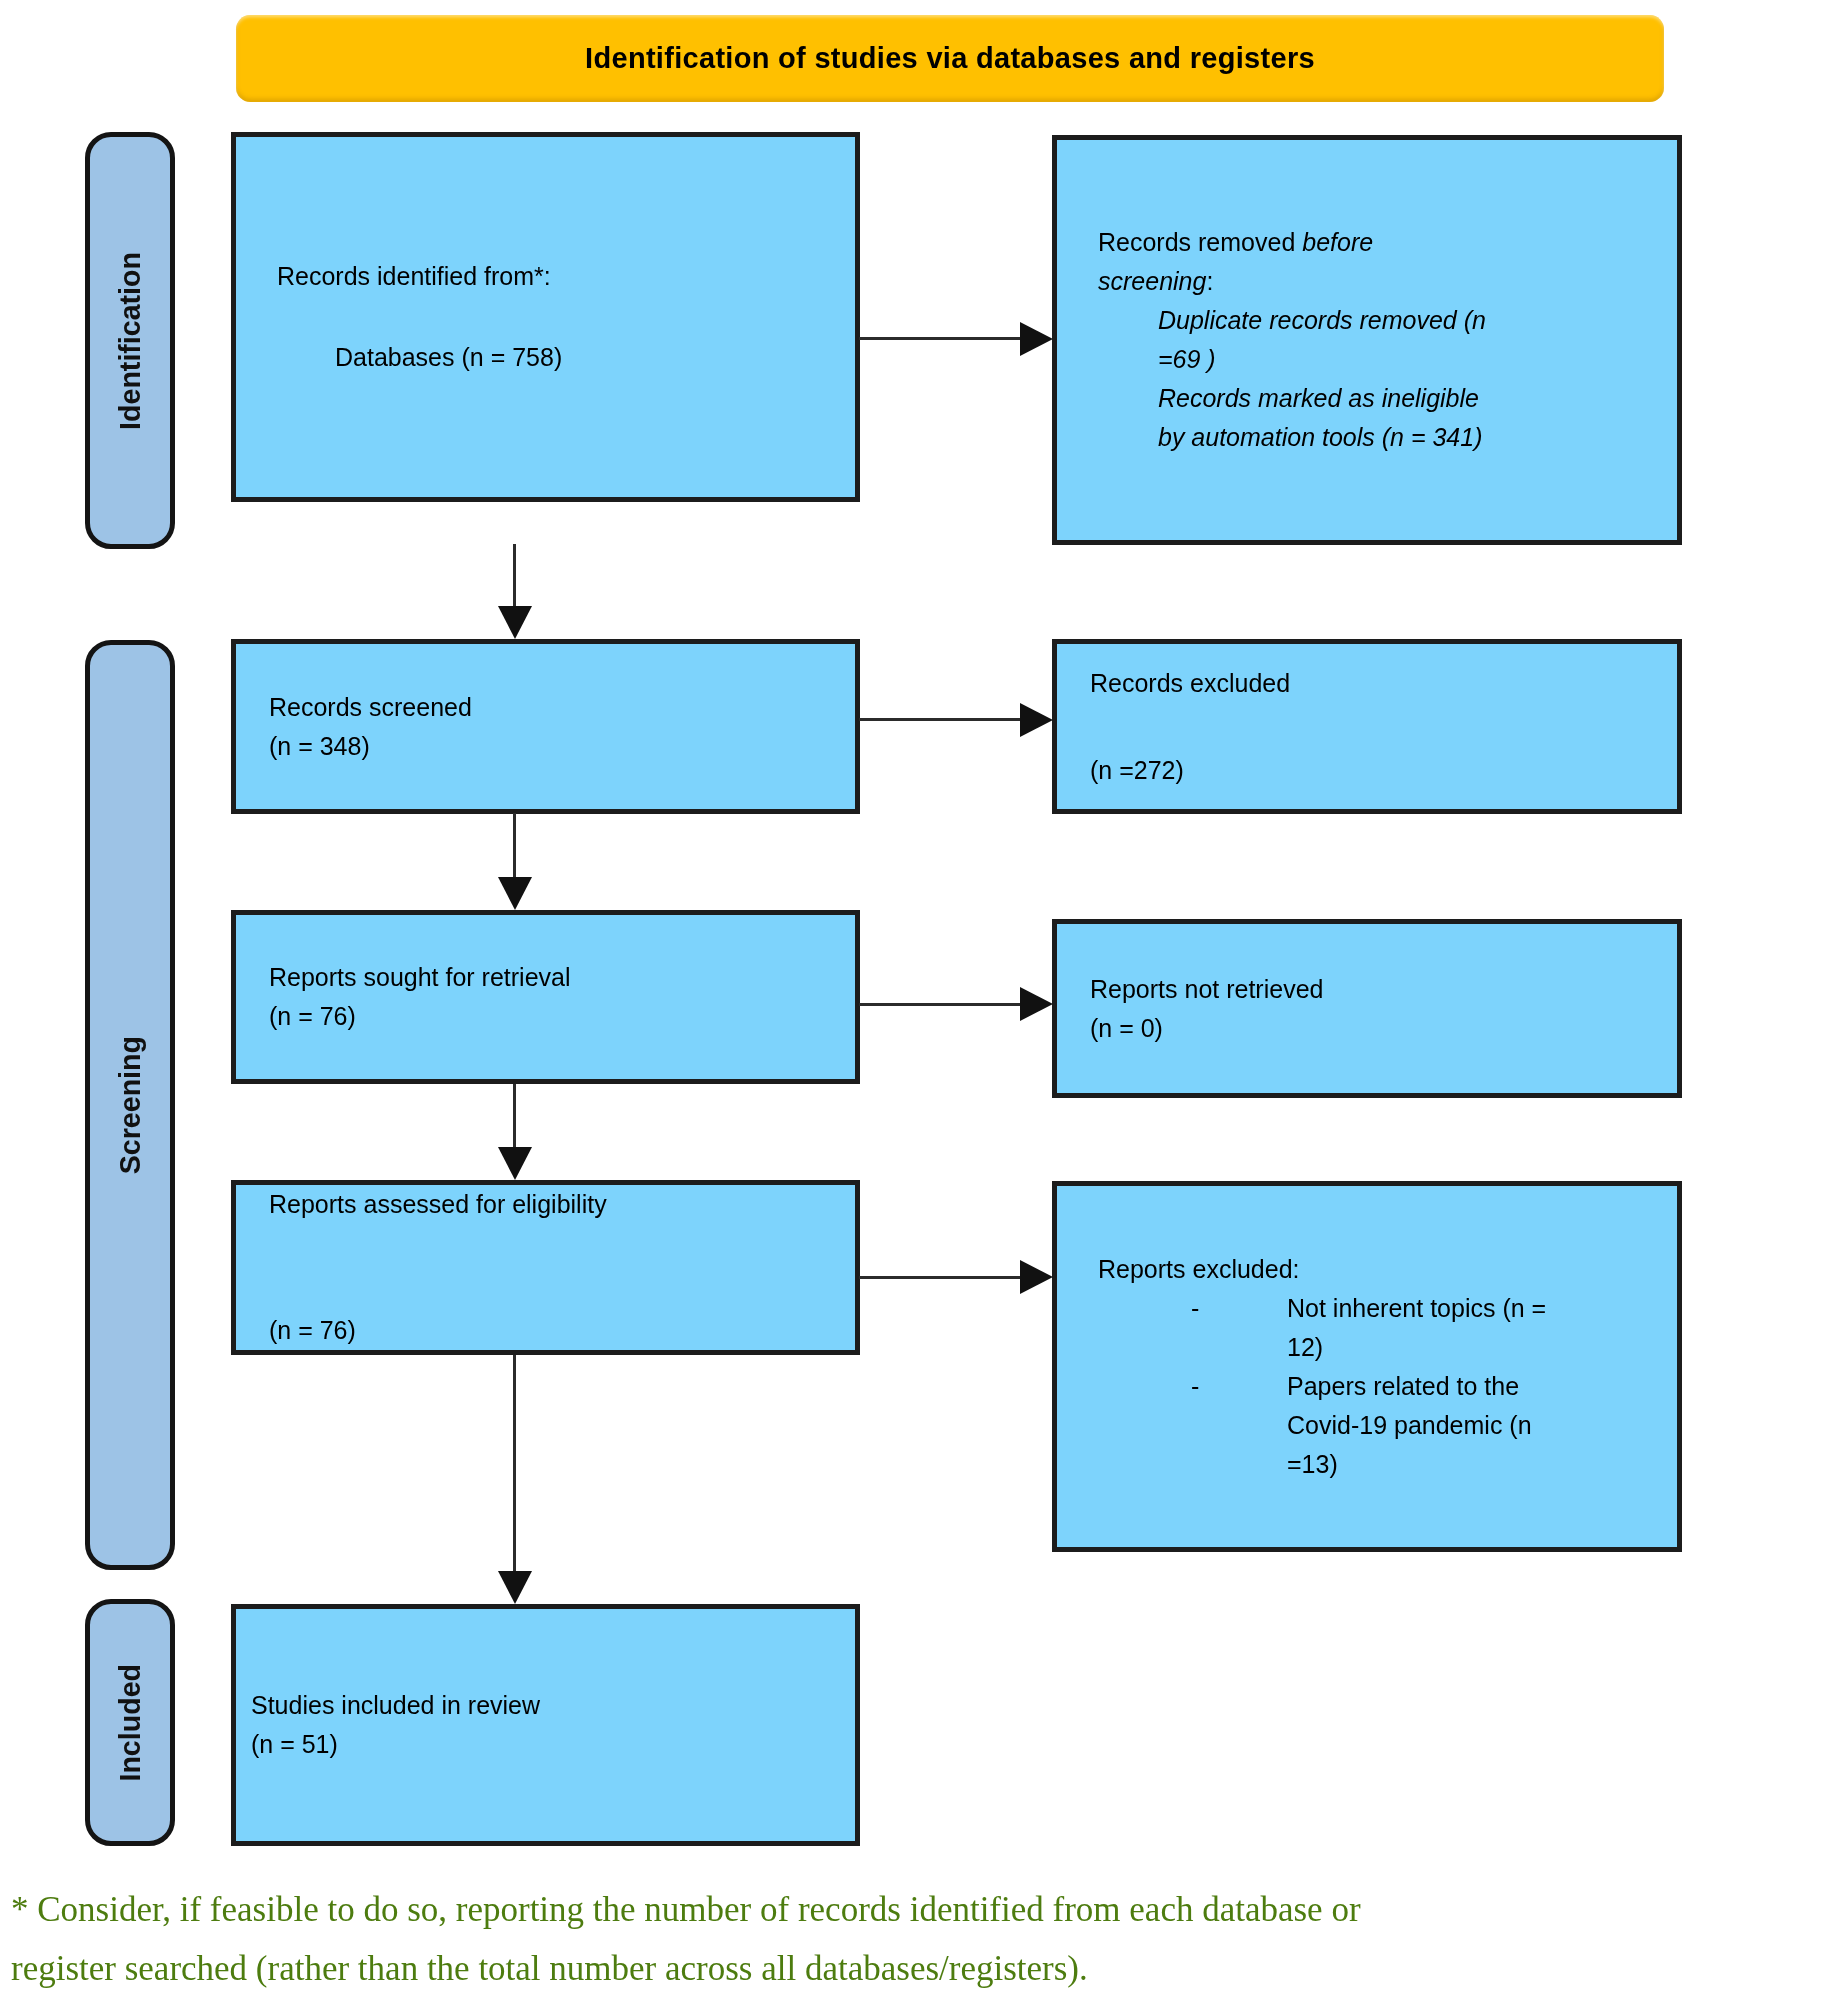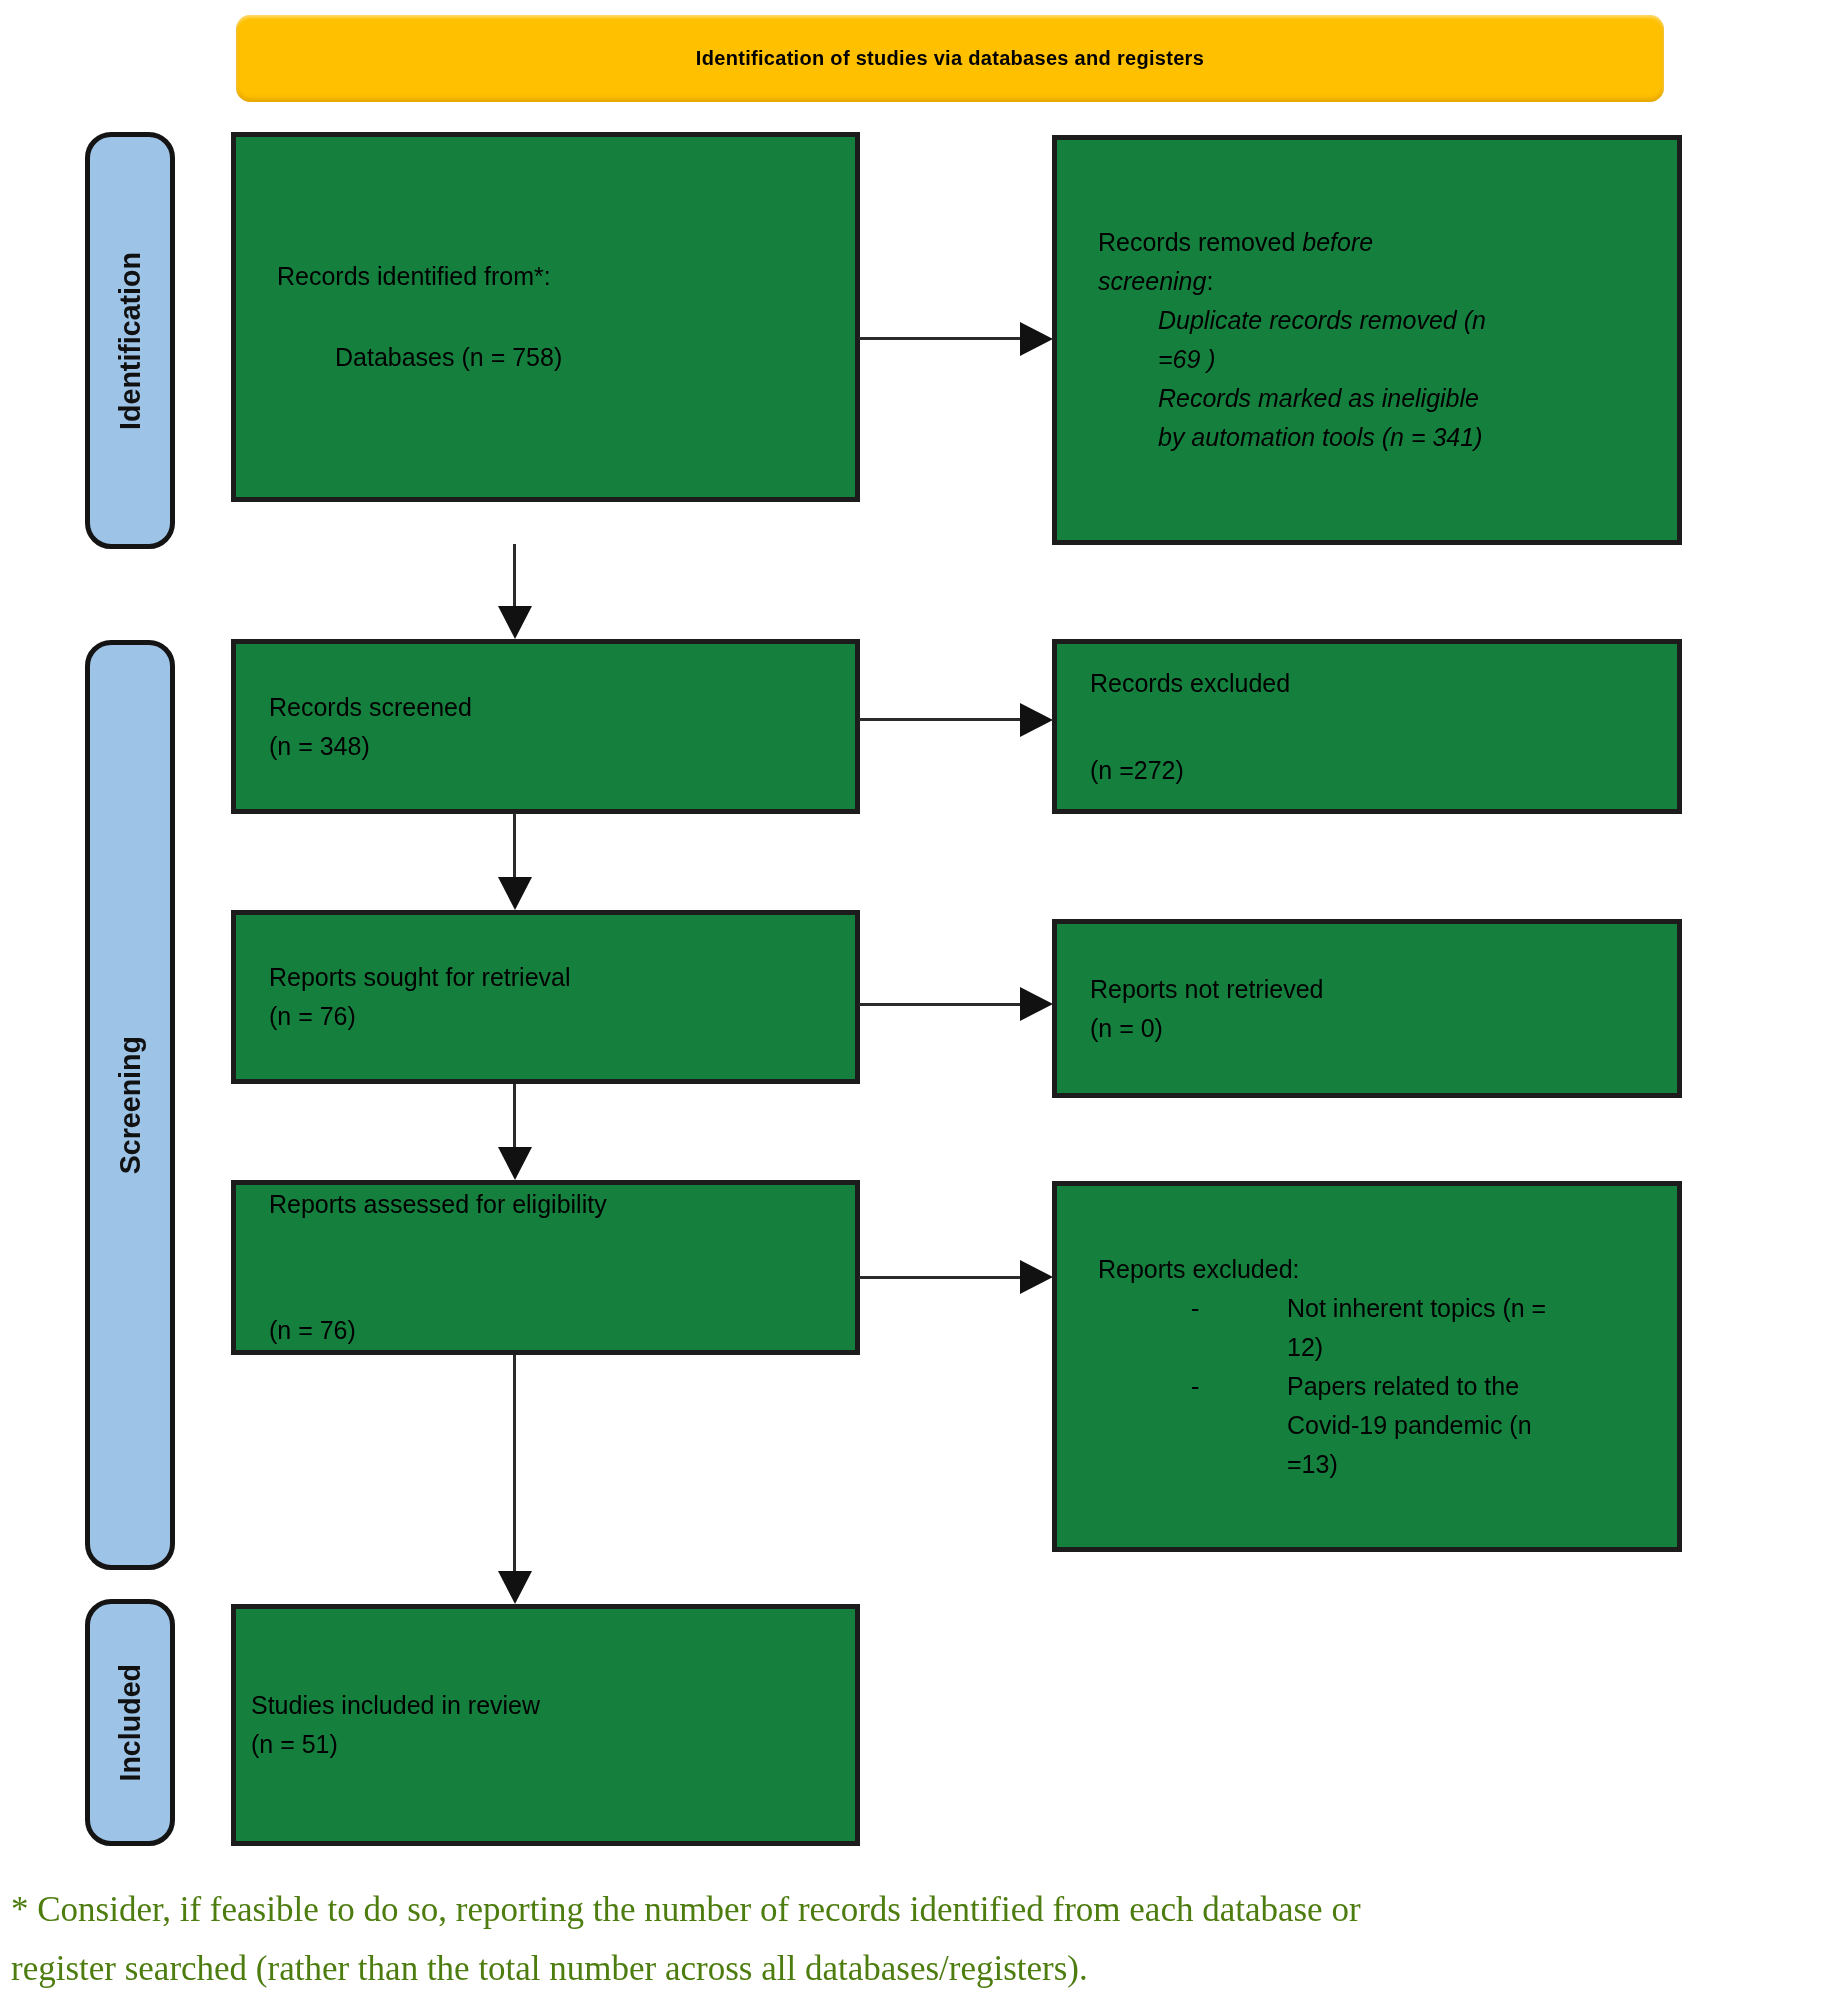--- a/index.html
+++ b/index.html
@@ -8,39 +8,39 @@
     font-family:"Liberation Sans", sans-serif; color:#000;
   }
 
   
   .banner {
     position:absolute; left:236px; top:15.4px; width:1428px; height:87px;
     background:#FFC000; border-radius:14.3px;
     display:flex; align-items:center; justify-content:center;
     box-shadow: inset 0 2.2px 3.3px rgba(255,255,255,.45), inset 0 -3.3px 4.4px rgba(140,90,0,.25);
   }
-  .banner .title { font-size:20px; font-weight:bold; letter-spacing:0.3px; }
+  .banner .title { font-size:29px; font-weight:bold; letter-spacing:0.3px; }
 
   
   .stagebar {
     position:absolute; left:85px; width:90px;
     background:#9DC3E6; border:5px solid #141414; border-radius:26px;
     box-sizing:border-box; display:flex; align-items:center; justify-content:center;
   }
   .stagebar .vtext {
     writing-mode:vertical-rl; transform:rotate(180deg);
     font-size:28.6px; font-weight:bold; color:#111;
   }
   #stage-identification { top:132px; height:417px; }
   #stage-screening      { top:640px; height:930px; }
   #stage-included       { top:1599px; height:247px; }
 
   
   .fbox {
-    position:absolute; background:#15803d; border:5px solid #1c1c1c;
+    position:absolute; background:#7dd3fc; border:5px solid #1c1c1c;
     box-sizing:border-box; display:flex; flex-direction:column; justify-content:center;
   }
   .fbox .txt { font-size:25px; line-height:1.56; }
   .col-left  { left:231px;  width:629px; }
   .col-right { left:1052px; width:630px; }
 
   #box-identified { top:132px;  height:370px; padding:0 22px 0 41px; }
   #box-identified .indent { margin-left:58px;margin-top:42px; }
 
   #box-removed    { top:135px;  height:410px; padding:0 33px 0 41px; }

